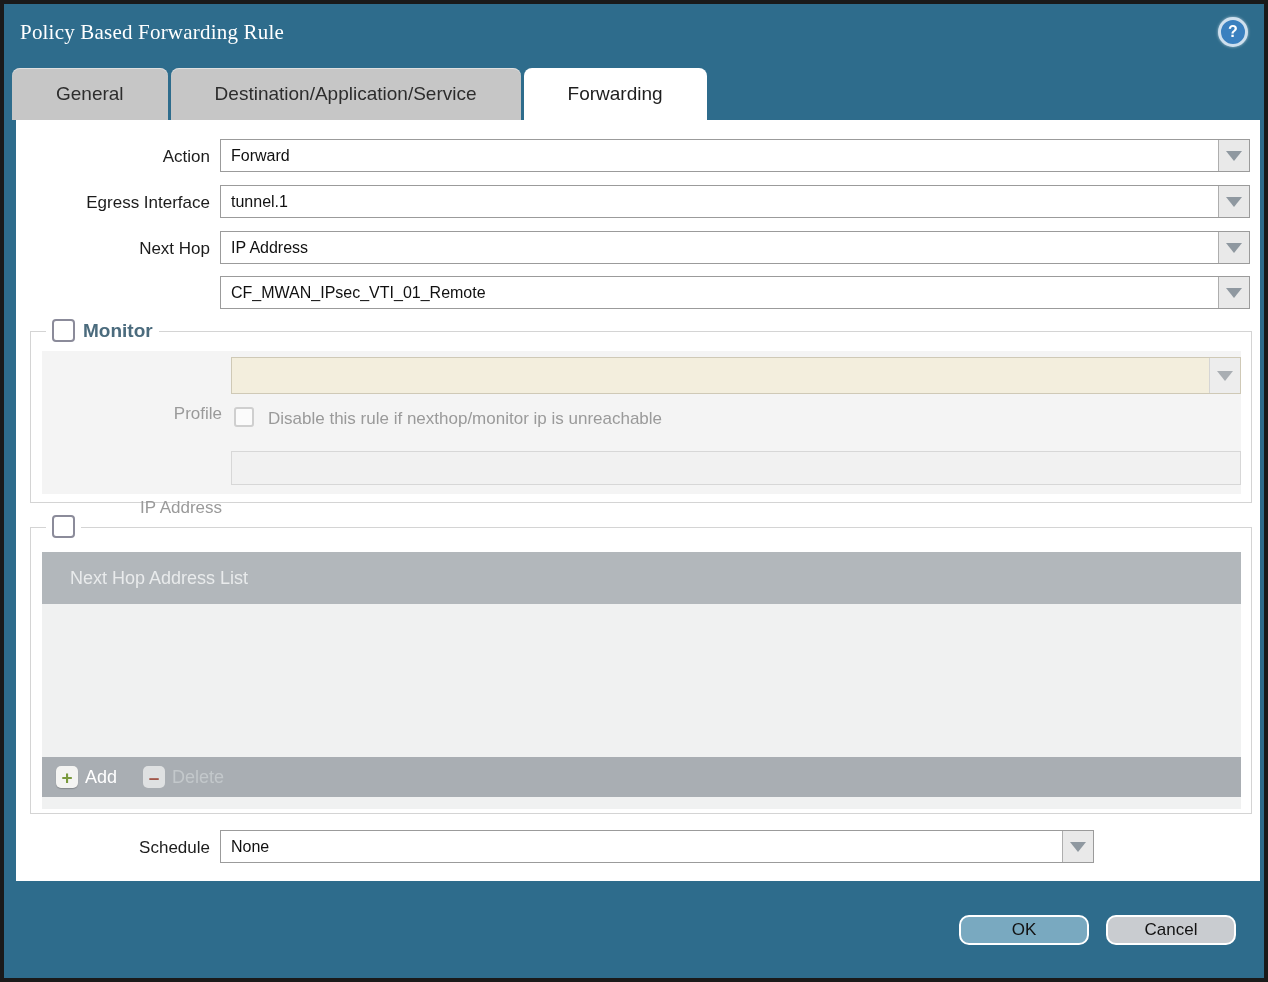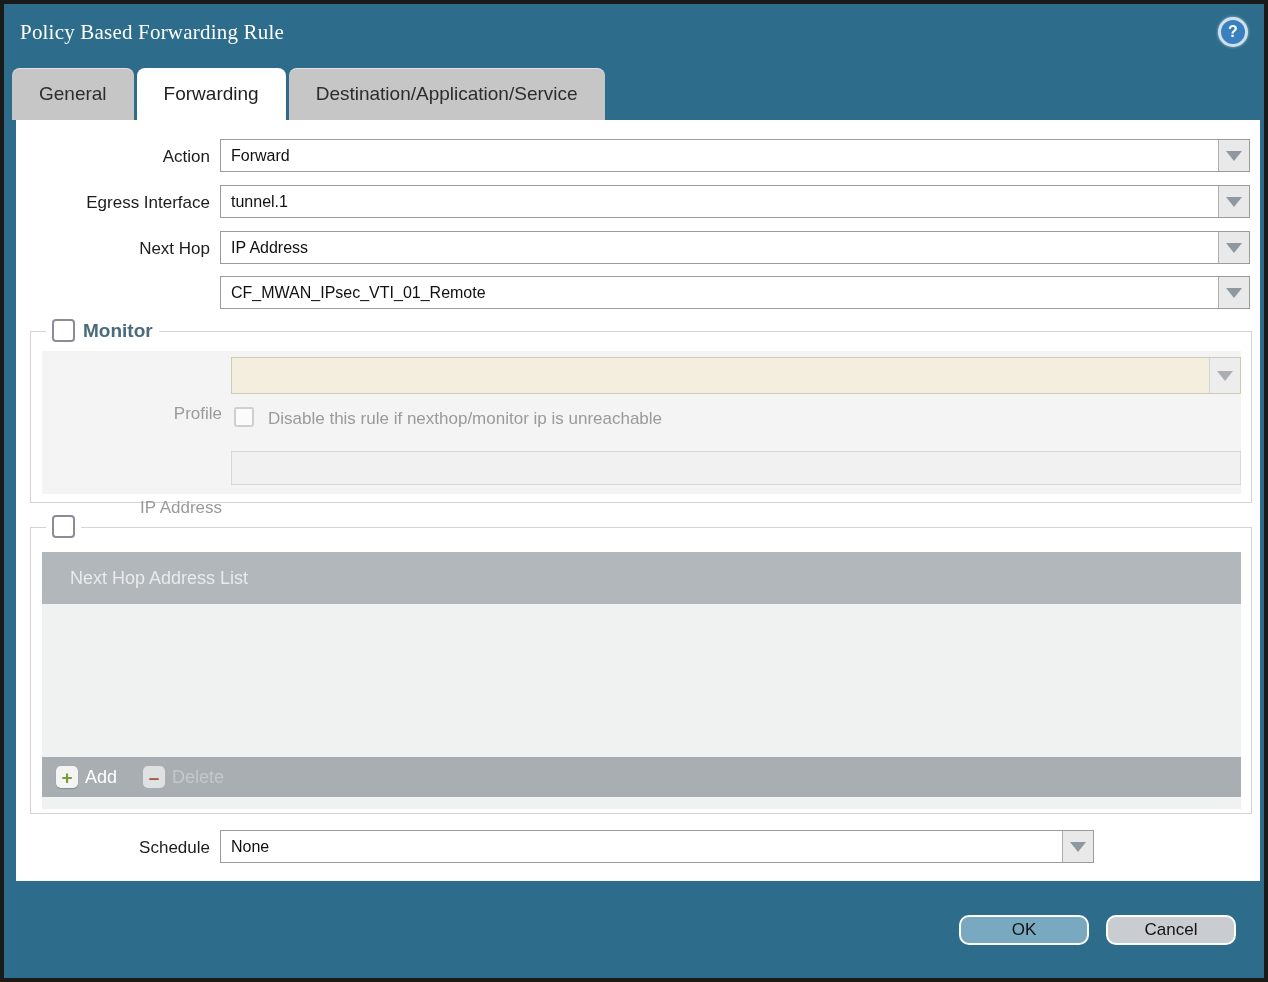--- a/index.html
+++ b/index.html
@@ -9,21 +9,21 @@
   }
   
   .titlebar { position:absolute; top:0; left:0; right:0; height:58px; }
   .title { position:absolute; left:16px; top:16px; color:#ffffff; font-size:21px; letter-spacing:.2px;font-family:Liberation Serif, serif; }
   .help { position:absolute; right:16px; top:13px; width:24px; height:24px; border-radius:50%;
     background:#3a80bf; border:3px solid #cfe0ee; color:#fff; font-weight:bold; font-size:16px;
     display:flex; align-items:center; justify-content:center; cursor:pointer;
     box-shadow:0 0 3px rgba(255,255,255,.6); }
   
   .tabs { position:absolute; left:8px; top:64px; height:52px; display:flex; gap:3px; }
-  .tab { height:52px; line-height:52px; padding:0 27px; background:#c6c6c6; color:#2d2d2d;
+  .tab { height:52px; line-height:52px; padding:0 44px; background:#c6c6c6; color:#2d2d2d;
     font-size:19px; border-radius:8px 8px 0 0; cursor:pointer; white-space:nowrap;
     box-shadow:inset 0 1px 0 rgba(255,255,255,.45); }
   .tab.active { background:#ffffff; color:#1e1e1e; box-shadow:none; }
   
   .content { position:absolute; left:12px; top:116px; width:1244px; height:761px; background:#ffffff; }
   .flabel { position:absolute; text-align:right; font-size:17px; color:#1c1c1c; }
   .flabel.dim { color:#9a9a9a;margin-top:38px; }
   .dd, .txt { position:absolute; box-sizing:border-box; background:#fff; border:1px solid #9b9b9b; display:flex; align-items:stretch; }
   .dd .val { flex:1; display:flex; align-items:center; padding:0 10px; font-size:16px; color:#101010; overflow:hidden; white-space:nowrap; }
   .dd .btn { width:30px; background:#e9e9e9; border-left:1px solid #aeaeae; display:flex; align-items:center; justify-content:center; cursor:pointer; }
@@ -64,22 +64,22 @@
 
 <div id="app">
 
   <div class="titlebar">
     <span class="title">Policy Based Forwarding Rule</span>
     <div class="help">?</div>
   </div>
 
   <div class="tabs">
     <div class="tab">General</div>
+    <div class="tab">Destination/Application/Service</div>
     <div class="tab active">Forwarding</div>
-    <div class="tab">Destination/Application/Service</div>
   </div>
 
   <div class="content">
 
     <div class="flabel" style="left:0; width:194px; top:27px;">Action</div>
     <div class="dd" style="left:204px; top:19px; width:1030px; height:33px;">
       <div class="val">Forward</div>
       <div class="btn">
           <div class="tri"></div>
         </div>

